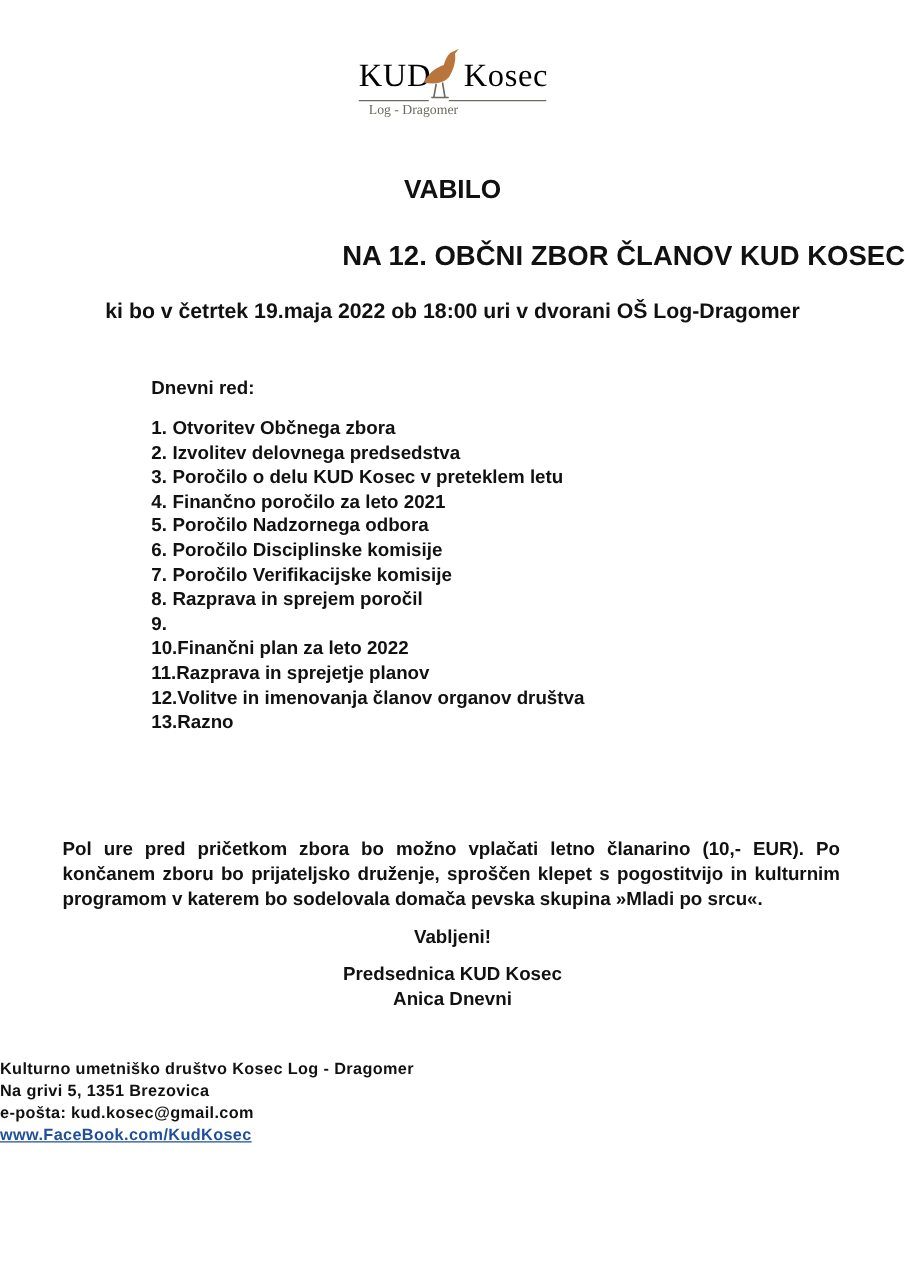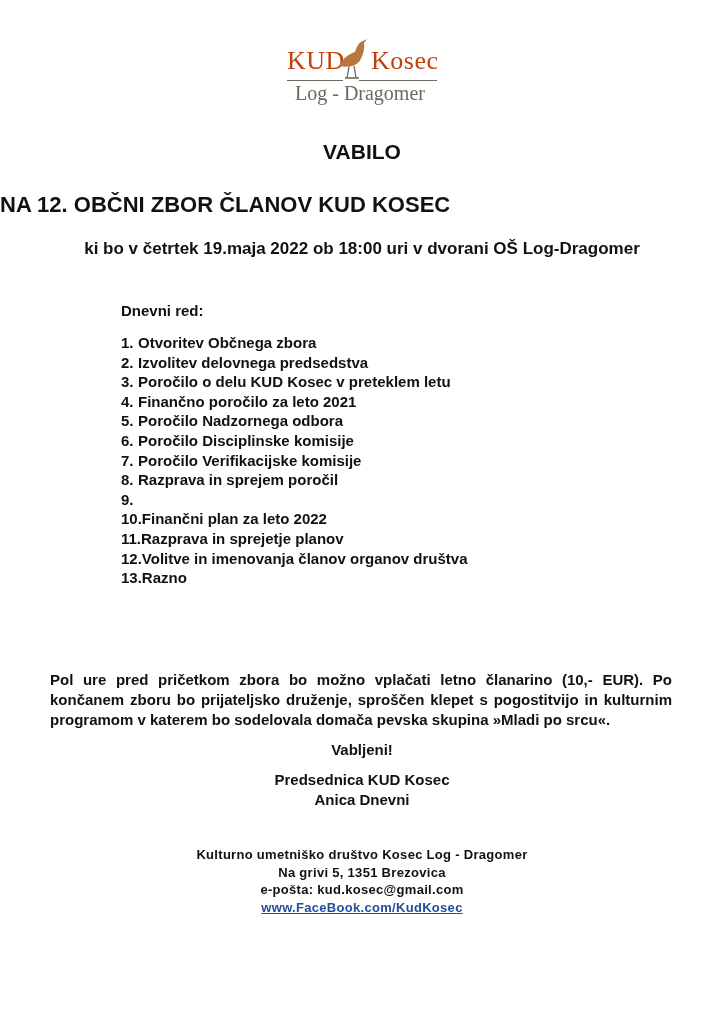--- a/index.html
+++ b/index.html
@@ -1,46 +1,46 @@
 <!DOCTYPE html>
 <html><head>
 <meta charset="utf-8">
 <style>
   html, body { margin: 0; padding: 0; background: #ffffff; }
   body { width: 724px; height: 1024px; position: relative; overflow: hidden;
          font-family: "Liberation Sans", sans-serif; color: #111; }
   .logo { position: absolute; left: 283px; top: 36px; width: 160px; height: 66px; }
   .logo-word { position: absolute; top: 10px; font-family: "Liberation Serif", serif;
-               font-size: 26px; color: #c2410c; letter-spacing: 0.5px; }
+               font-size: 26px; color: #000000; letter-spacing: 0.5px; }
   .logo-kud { left: 4px; }
   .logo-kosec { left: 88px; }
   .logo-bird { position: absolute; left: 52px; top: 0px; width: 34px; height: 44px; }
   .logo-rule { position: absolute; top: 44px; height: 1px; background: #6b6a5e; }
   .logo-rule.l { left: 4px; width: 56px; }
   .logo-rule.r { left: 76px; width: 78px; }
   .logo-sub { position: absolute; left: 12px; top: 46px; font-family: "Liberation Serif", serif;
-              font-size: 20px; color: #6b6a5e; }
+              font-size: 11px; color: #6b6a5e; }
   .title { position: absolute; left: 0; width: 724px; text-align: center; top: 140px;
            font-size: 21px; font-weight: bold; }
-  .subtitle { position: absolute; left: 0; width: 724px; text-align: left; top: 192px;
+  .subtitle { position: absolute; left: 0; width: 724px; text-align: right; top: 192px;
               font-size: 22px; font-weight: bold; }
   .meeting { position: absolute; left: 60px; width: 604px; text-align: center; top: 238px;
              font-size: 17px; font-weight: bold; line-height: 21px; }
   .agenda-label { position: absolute; left: 121px; top: 302px; font-size: 15px; font-weight: bold; }
   .agenda { position: absolute; left: 121px; top: 333px; margin: 0; padding: 0; list-style: none;
             font-size: 15px; font-weight: bold; line-height: 19.6px; }
   .agenda li { display: flex; }
   .agenda .num { display: inline-block; min-width: 17px; }
   .agenda .num.wide { min-width: 0; }
   .notice { position: absolute; left: 50px; width: 622px; top: 623px; font-size: 15px;
             font-weight: bold; line-height: 20px; text-align: justify; margin-top: 47px; }
   .closing { position: absolute; left: 0; width: 724px; text-align: center; font-size: 15px; font-weight: bold; }
   .c1 { top: 741px; }
   .c2 { top: 770px; line-height: 20px; }
-  .footer { position: absolute; left: 0; width: 724px; top: 846px; text-align: center;
+  .footer { position: absolute; left: 0; width: 724px; top: 846px; 
             font-size: 13px; font-weight: bold; line-height: 17.5px; letter-spacing: 0.3px; }
   .footer a { color: #1f4e9b; text-decoration: underline; }
 </style>
 </head>
 <body>
 
 <div class="logo">
   <span class="logo-word logo-kud">KUD</span>
   <svg class="logo-bird" viewBox="0 0 34 44">
     <path d="M4 30 C8 22, 14 18, 20 16 C22 10, 24 6, 28 5 L32 3 L29 7 C30 12, 28 20, 24 26 C20 30, 14 32, 4 30 Z" fill="#b8763c"></path>

